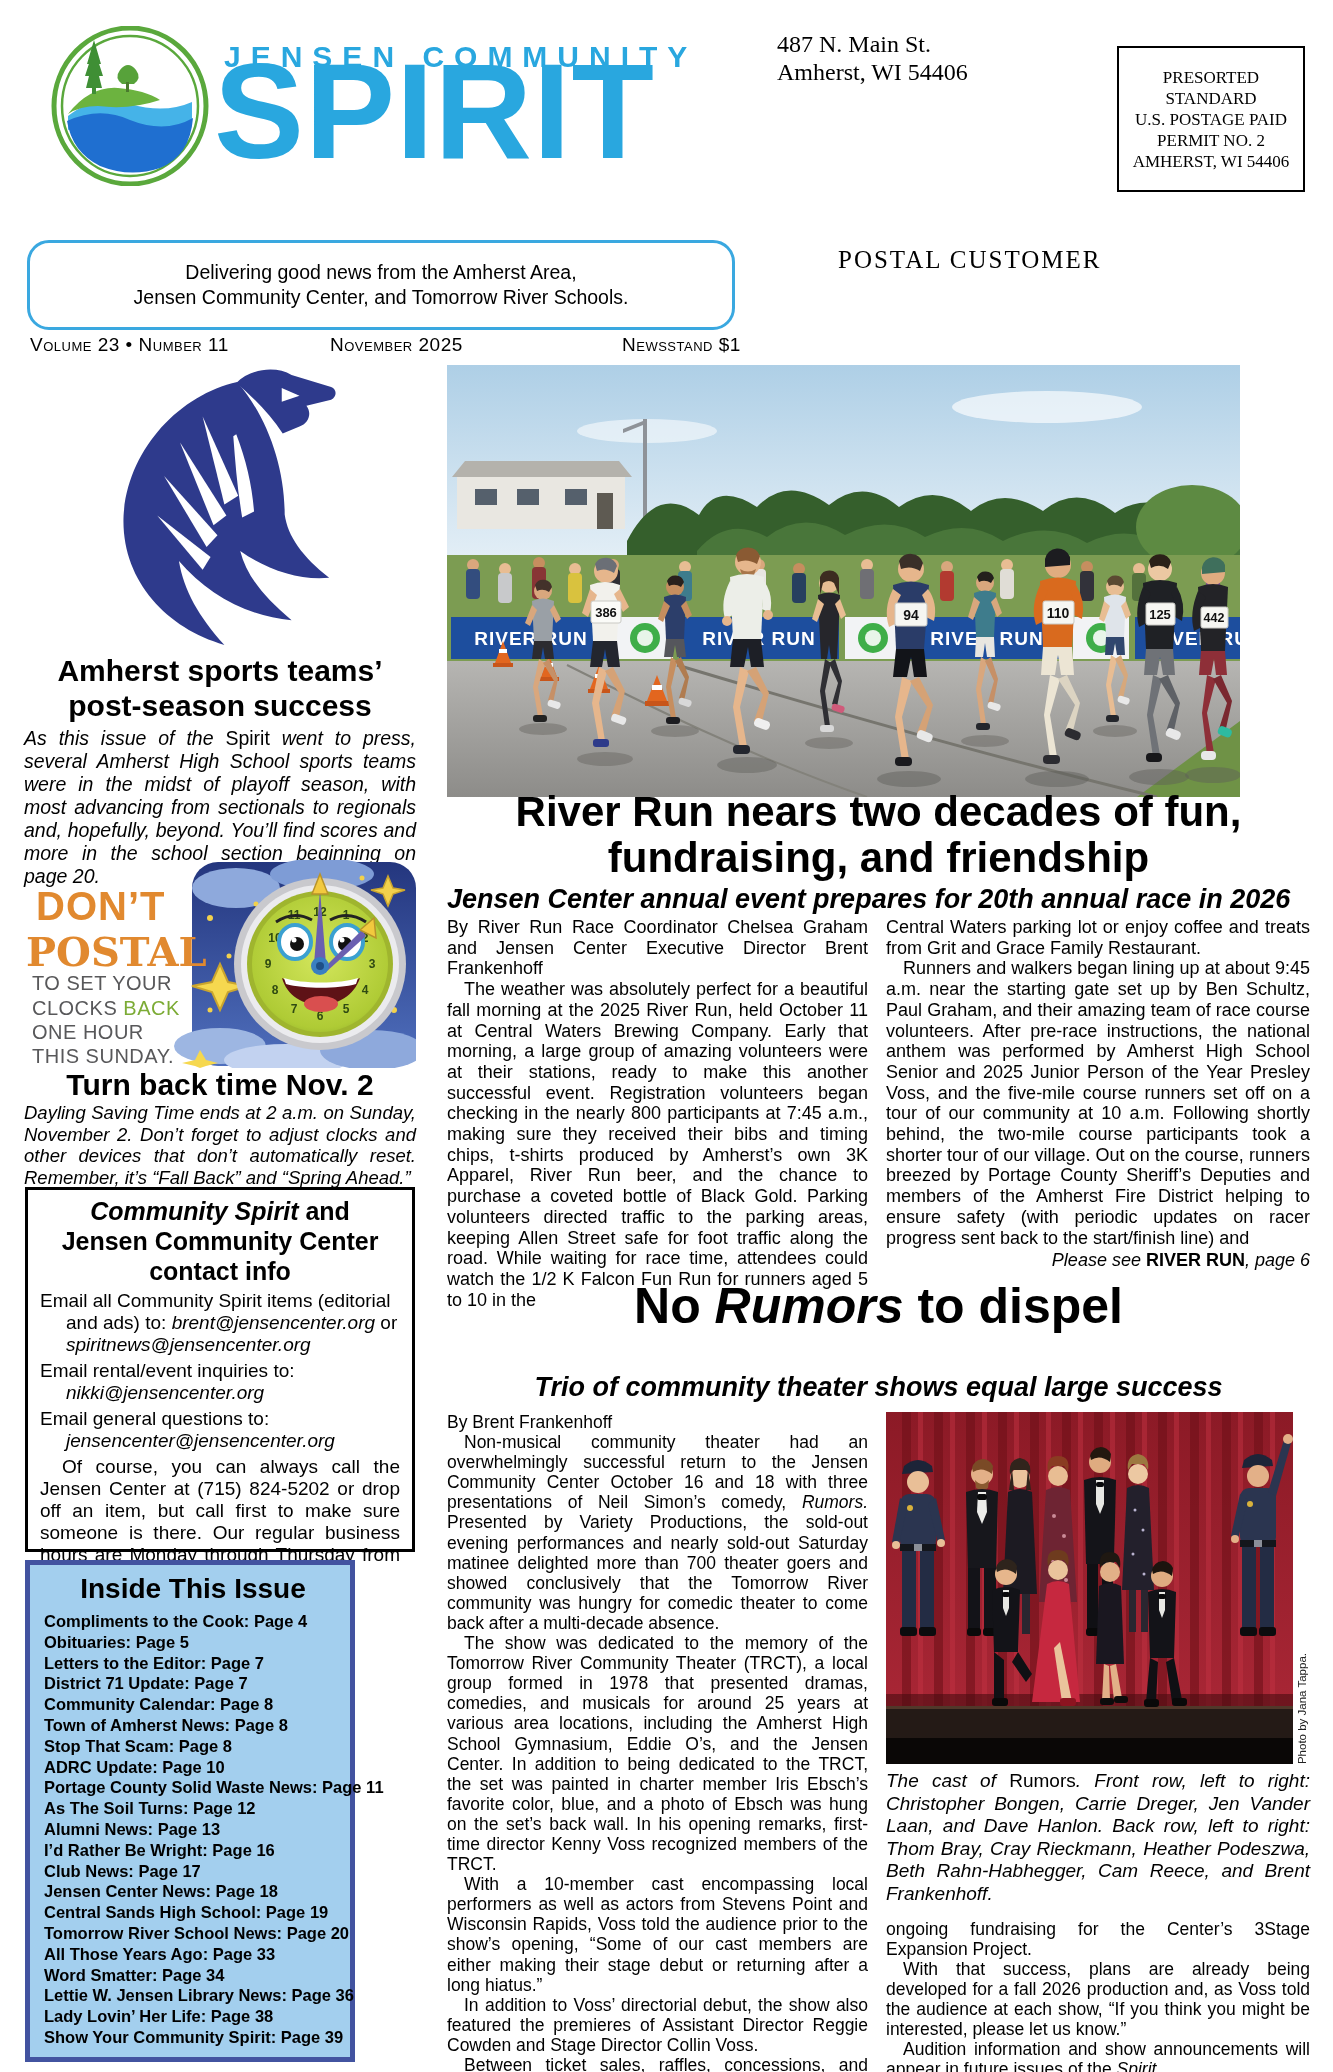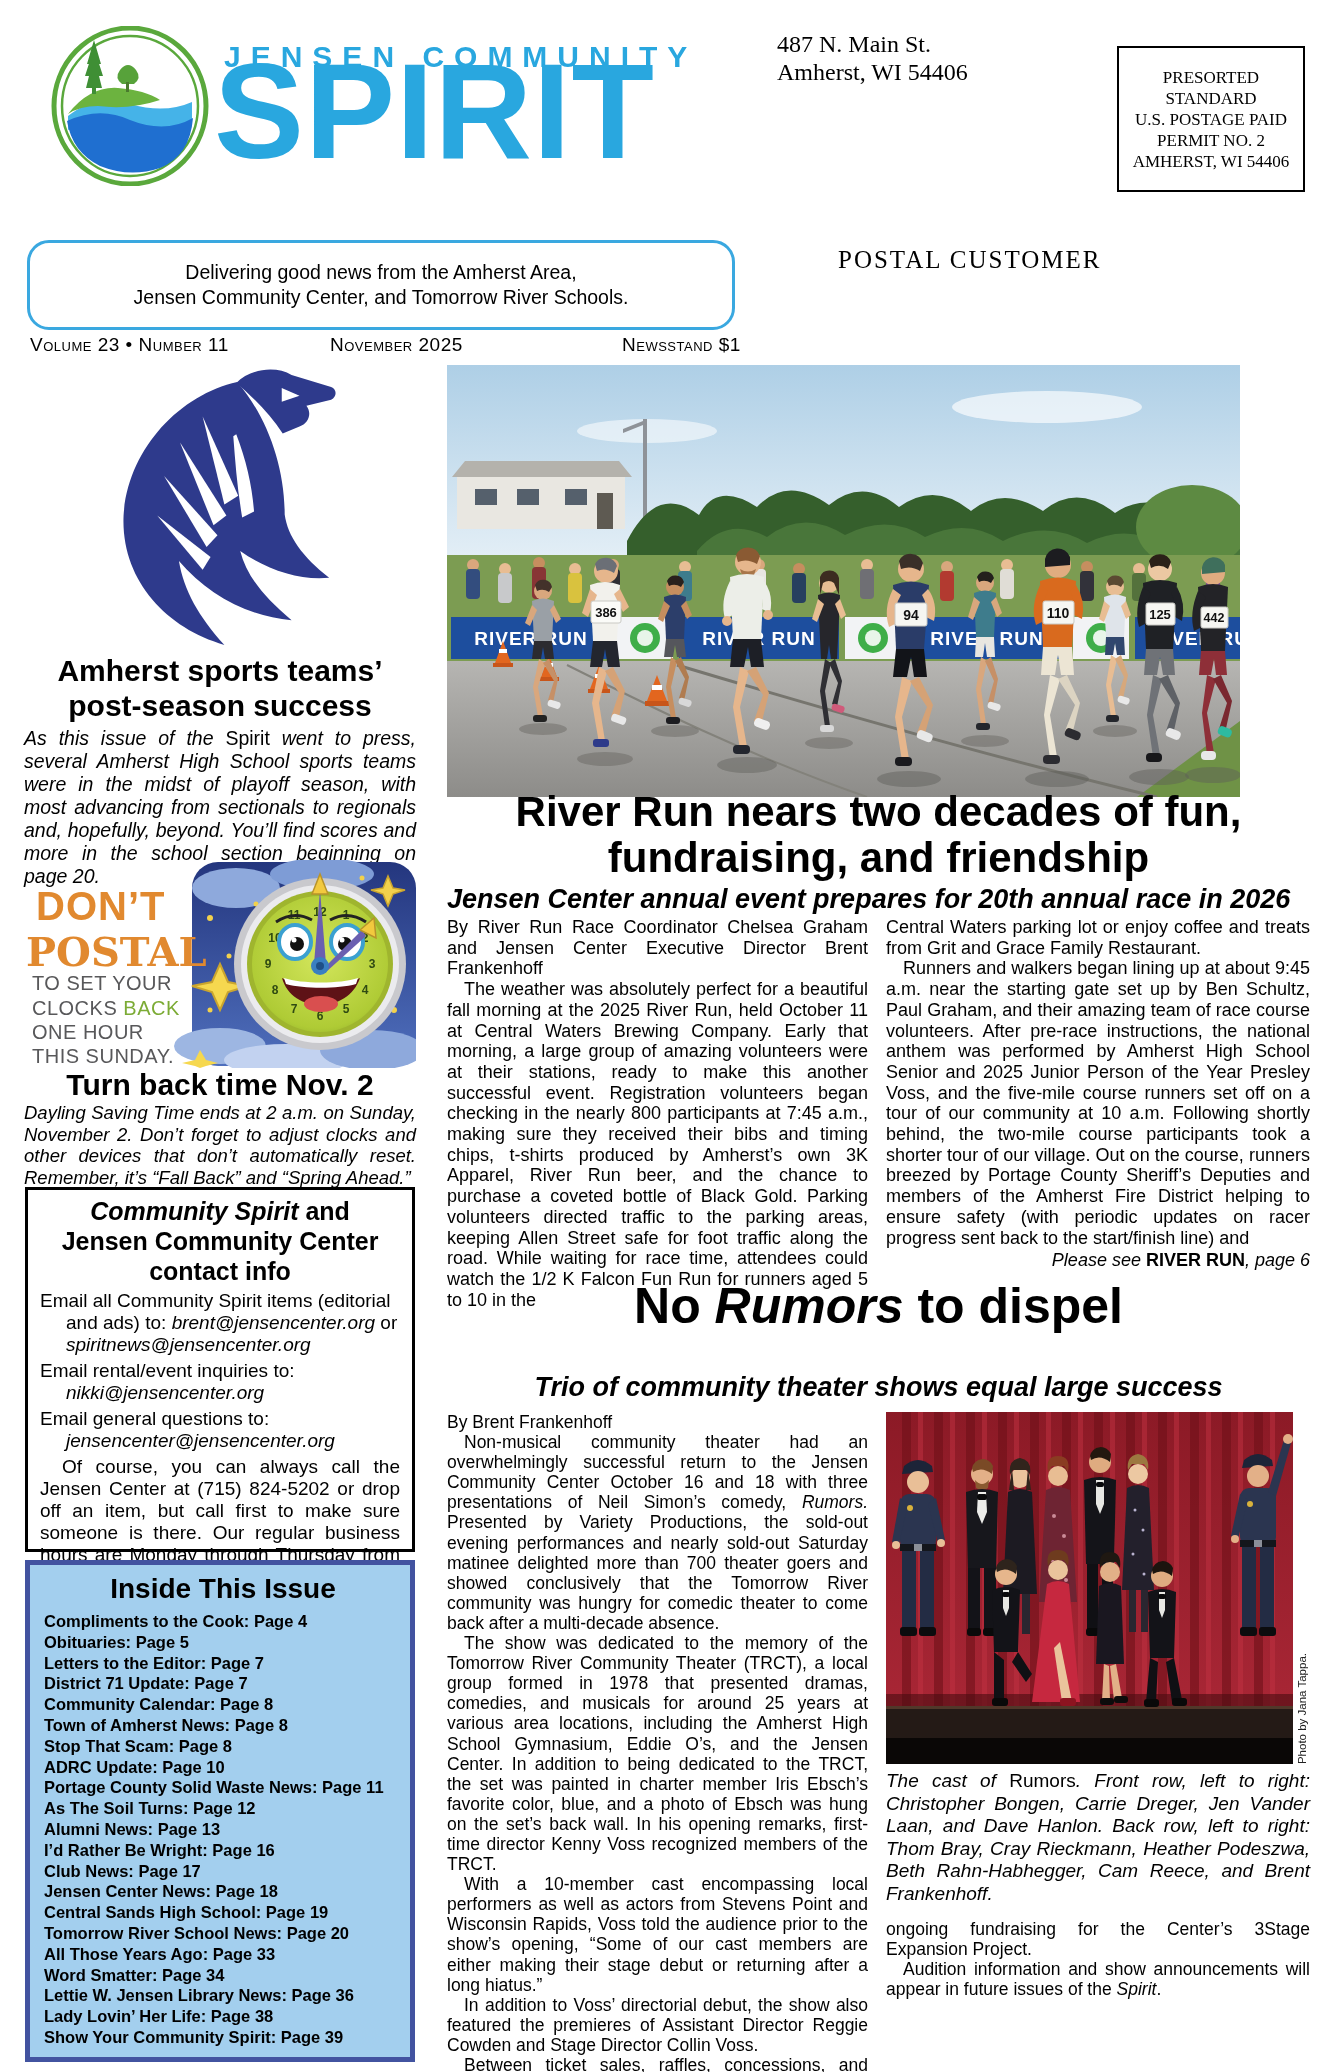--- a/index.html
+++ b/index.html
@@ -39,21 +39,21 @@
   .clock-line{left:8px;font-size:20px;color:#58585a;letter-spacing:.5px;white-space:nowrap;}
   .cl1{top:112px;} .cl2{top:137px;} .cl3{top:161px;} .cl4{top:185px;}
   .hl-green{color:#7cab35;}
   #turn-title{left:22px;top:1068px;width:396px;font-size:30px;font-weight:bold;text-align:center;}
   #turn-body{left:24px;top:1102px;width:392px;font-size:18.5px;line-height:21.5px;}
   #contact-box{left:25px;top:1187px;width:390px;height:365px;border:3px solid #000;
                box-sizing:border-box;padding:6px 12px;}
   .contact-title{font-size:25px;line-height:30px;font-weight:bold;text-align:center;}
   .contact-item{font-size:19px;line-height:22px;padding-left:26px;text-indent:-26px;margin-top:4px;}
   .contact-close{font-size:19px;line-height:22px;text-indent:22px;margin-top:4px;text-align:justify;}
-  #inside-box{left:25px;top:1560px;width:390px;height:502px;background:#a3cfee;
+  #inside-box{left:25px;top:1560px;width:330px;height:502px;background:#a3cfee;
               border:5px solid #4253a0;box-sizing:border-box;padding:8px 8px 0 14px;}
   #inside-title{font-size:28px;font-weight:bold;text-align:center;margin-bottom:6px;}
   .inside-item{font-size:16.5px;line-height:20.8px;font-weight:bold;white-space:nowrap;}
 
   
   #photo-race{left:447px;top:365px;width:793px;height:432px;}
   #rr-head{left:447px;top:789px;width:863px;font-size:42px;line-height:46px;font-weight:bold;text-align:center;}
   #rr-sub{left:447px;top:884px;width:863px;font-size:27px;font-weight:bold;font-style:italic;text-align:left;}
   #rr-cols{left:447px;top:917px;width:863px;display:flex;}
   .colA{width:421px;margin-right:18px;}
@@ -765,18 +765,19 @@
               <rect x="-18" y="287" width="15" height="8" rx="3" fill="#090909"></rect>
                 <rect x="10" y="286" width="15" height="8" rx="3" fill="#090909"></rect>
             </g>
           </g>
         </svg>
         <div id="cast-credit">Photo by Jana Tappa.</div>
       </div>
       <div id="cast-caption"><span>The cast of </span><span style="font-style:normal">Rumors</span><span>. Front row, left to right: Christopher Bongen, Carrie Dreger, Jen Vander Laan, and Dave Hanlon. Back row, left to right: Thom Bray, Cray Rieckmann, Heather Podeszwa, Beth Rahn-Habhegger, Cam Reece, and Brent Frankenhoff.</span></div>
       <div id="cont-wrap" class="body17 just">
         <div class="contp">ongoing fundraising for the Center’s 3Stage Expansion Project.</div>
+        <div class="contp indent">With that success, plans are already being developed for a fall 2026 production and, as Voss told the audience at each show, “If you think you might be interested, please let us know.”</div>
         <div class="contp indent"><span>Audition information and show announcements will appear in future issues of the </span><span class="ital">Spirit</span><span>.</span></div>
       </div>
     </div>
   </div>
 
 </div>
 
 </body></html>

